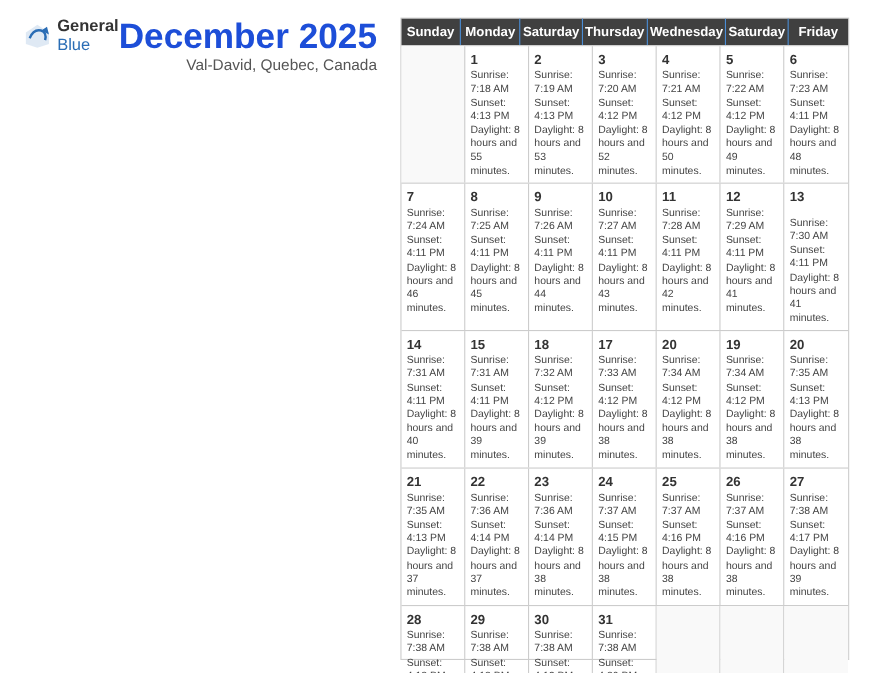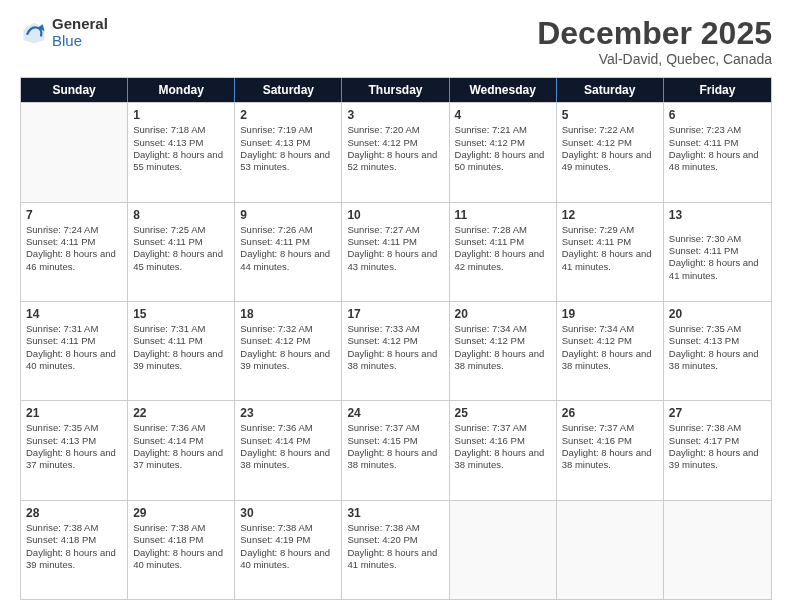--- a/index.html
+++ b/index.html
@@ -8,21 +8,22 @@
       background: #fff;
       width: 792px;
       height: 612px;
       overflow: hidden;
     }
     .page {
       width: 792px;
       height: 612px;
       padding: 16px 20px 12px 20px;
       display: flex;
-      flex-direction: column;
+      flex-direction: row;
+      gap: 21px;
     }
     .header {
       display: flex;
       justify-content: space-between;
       align-items: flex-start;
       margin-bottom: 10px;
     }
     .logo {
       display: flex;
       align-items: center;
@@ -46,37 +47,37 @@
     .logo-icon {
       width: 28px;
       height: 28px;
     }
     .title-block {
       text-align: right;
     }
     .month-title {
       font-size: 32px;
       font-weight: bold;
-      color: #404040;
+      color: #1d4ed8;
       line-height: 1.1;
     }
     .subtitle {
       font-size: 14px;
       color: #555;
     }
     .calendar {
       flex: 1;
       display: flex;
       flex-direction: column;
       border: 1px solid #ccc;
     }
     .cal-header-row {
       display: grid;
       grid-template-columns: repeat(7, 1fr);
-      background: #0f172a;
+      background: #404040;
     }
     .cal-header-cell {
       color: #fff;
       font-size: 12px;
       font-weight: bold;
       text-align: center;
       padding: 5px 2px;
       border-right: 1px solid #4a8dd5;
     }
     .cal-header-cell:last-child { border-right: none; }

